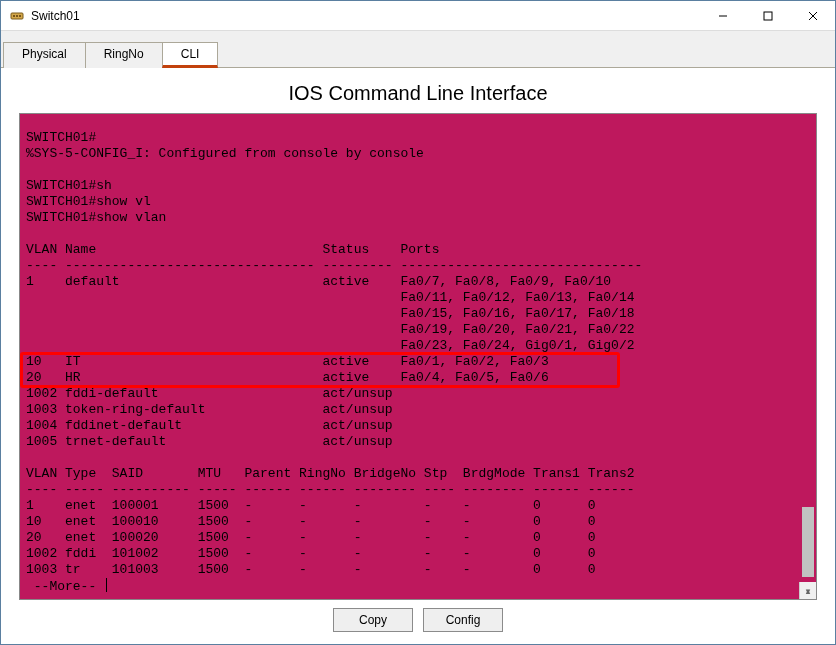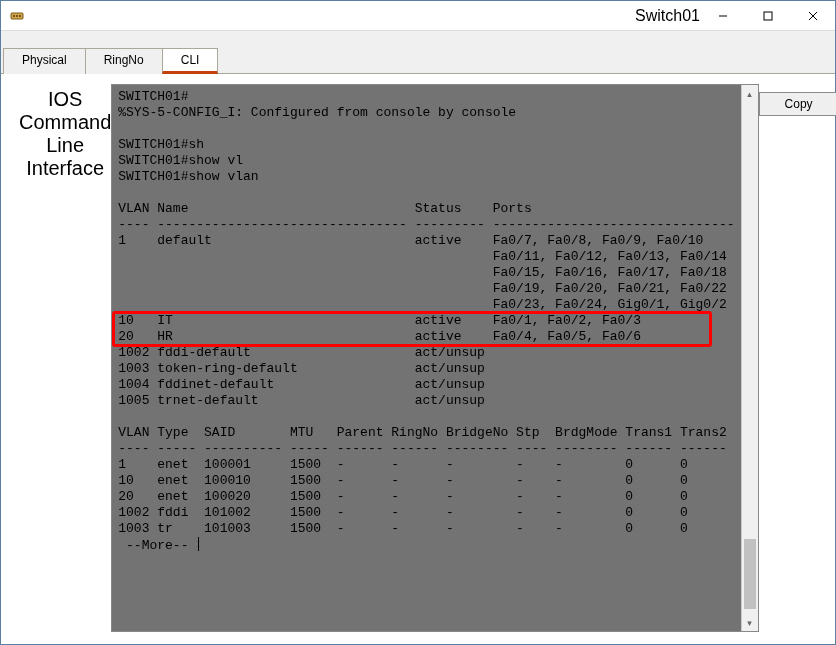--- a/index.html
+++ b/index.html
@@ -31,23 +31,22 @@
     width: 16px;
     height: 16px;
     margin-left: 8px;
     margin-right: 6px;
     display: flex;
     align-items: center;
     justify-content: center;
   }
   .titlebar .title {
     flex: 1;
-    font-size: 16px;
-    color: #000;
-    text-align: right;
+    font-size: 12px;
+    color: #000;
   }
   .win-controls {
     display: flex;
     height: 100%;
   }
   .win-btn {
     width: 45px;
     height: 100%;
     display: flex;
     align-items: center;
@@ -55,21 +54,21 @@
     font-family: sans-serif;
     font-size: 11px;
     color: #000;
     cursor: default;
   }
   .win-btn.close { font-size: 14px; }
   .tabs {
     display: flex;
     background: #f0f0f0;
     border-bottom: 1px solid #aca899;
-    padding-top: 16px;
+    padding-top: 10px;
     padding-left: 2px;
     text-align: right;
   }
   .tab {
     padding: 4px 18px;
     border: 1px solid #aca899;
     border-bottom: none;
     background: #f0f0f0;
     font-size: 12px;
     color: #000;
@@ -80,38 +79,39 @@
   }
   .tab.active {
     background: #fff;
     border-bottom: 3px solid #c2410c;
     z-index: 2;
   }
   .content {
     flex: 1;
     background: #fff;
     display: flex;
-    flex-direction: row;
+    flex-direction: column;
     padding: 10px 18px 12px 18px;
     border-radius: 26px;
   }
   .heading {
     font-family: Verdana, Geneva, sans-serif;
     font-size: 20px;
     text-align: center;
     margin: 4px 0 8px 0;
     color: #000;
   }
   .term-wrap {
     flex: 1;
     position: relative;
     border: 1px solid #888;
-    background: #737373;
+    background: #be185d;
     display: flex;
     min-height: 0;
+    align-items: flex-end;
   }
   .term {
     flex: 1;
     padding: 4px 6px;
     font-family: "Courier New", monospace;
     font-size: 13px;
     line-height: 16px;
     white-space: pre;
     color: #000;
     overflow: hidden;
@@ -138,21 +138,21 @@
     left: 2px;
     right: 2px;
     bottom: 22px;
     height: 70px;
     background: #c1c1c1;
     border-radius: 0;
   }
   .sb-arrow.down { position: absolute; bottom: 0; left: 0; right: 0; }
   .btn-row {
     display: flex;
-    justify-content: flex-end;
+    justify-content: center;
     gap: 10px;
     margin-top: 8px;
   }
   .btn {
     width: 80px;
     height: 24px;
     background: #efefef;
     border: 1px solid #8b8b8b;
     font-size: 12px;
     display: flex;

